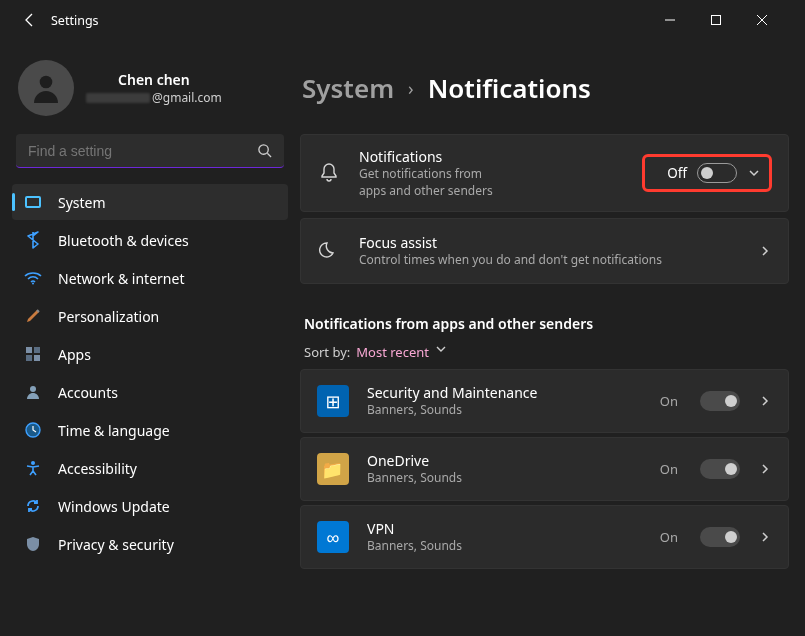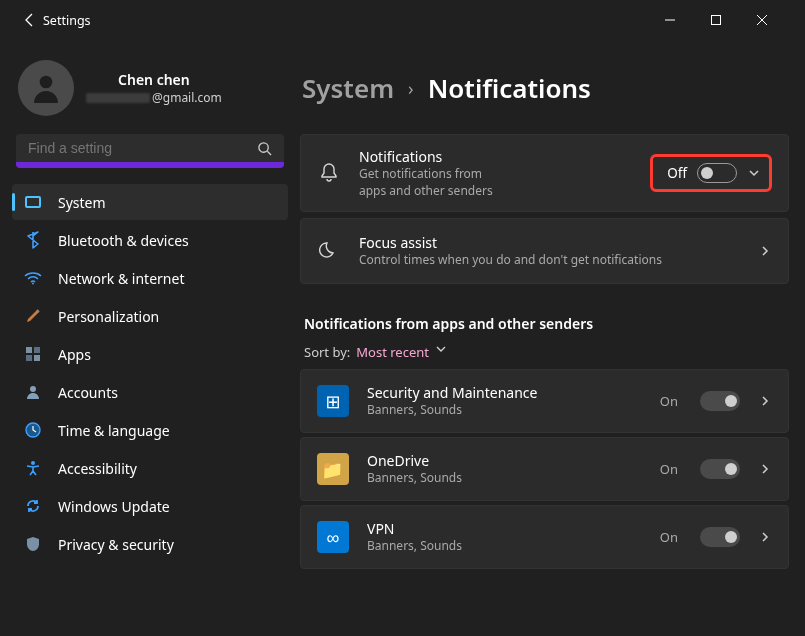--- a/index.html
+++ b/index.html
@@ -13,21 +13,21 @@
     overflow: hidden;
     position: relative;
   }
 
   
   .titlebar {
     height: 40px;
     display: flex;
     align-items: center;
     padding: 0 20px 0 22px;
-    gap: 5px;
+    gap: 13px;
   }
   .back-btn { width:16px; height:16px; display:flex; align-items:center; justify-content:center; color:#fff; cursor:pointer; }
   .title-label { font-size: 12.5px; color:#fff; }
   .win-controls { margin-left:auto; display:flex; }
   .win-btn { width:46px; height:36px; display:flex; align-items:center; justify-content:center; color:#fff; }
 
   .main-area {
     display:flex;
     height: calc(100% - 40px);
   }
@@ -63,21 +63,21 @@
   .user-email .redact { display:inline-block; width:64px; height:10px; background:#3c3c3c; border-radius:2px; filter:blur(1px); }
 
   .search-wrap { padding: 0 16px 16px 16px; }
   .search-box {
     background:#2d2d2d;
     border-radius:4px;
     height:34px;
     display:flex;
     align-items:center;
     padding:0 12px;
-    border-bottom:6px solid #6d28d9;
+    border-bottom:1px solid #6d28d9;
     justify-content:space-between;
   }
   .search-box input {
     background:transparent;
     border:none;
     outline:none;
     color:#d0d0d0;
     font-size:14px;
     flex:1;
   }
@@ -142,21 +142,21 @@
   .card-icon { width:24px; display:flex; justify-content:center; color:#d6d6d6;}
   .card-body { flex:1; display:flex; flex-direction:column; }
   .card-title { font-size:14px; color:#ffffff; }
   .card-sub { font-size:12px; color:#a9a9a9; line-height:1.35; }
   .card1 .card-sub { max-width:140px; }
   .chev { color:#cfcfcf; flex-shrink:0;}
 
   .highlight-box {
     border:3px solid #ff3b2f;
     border-radius:6px;
-    padding: 6px 8px 6px 14px;
+    padding: 6px 8px 6px 22px;
     display:flex;
     align-items:center;
     gap:10px;
   }
   .toggle-label { font-size:13.5px; color:#ffffff;}
   .toggle {
     width:40px;
     height:20px;
     border-radius:20px;
     border:1px solid #9a9a9a;

